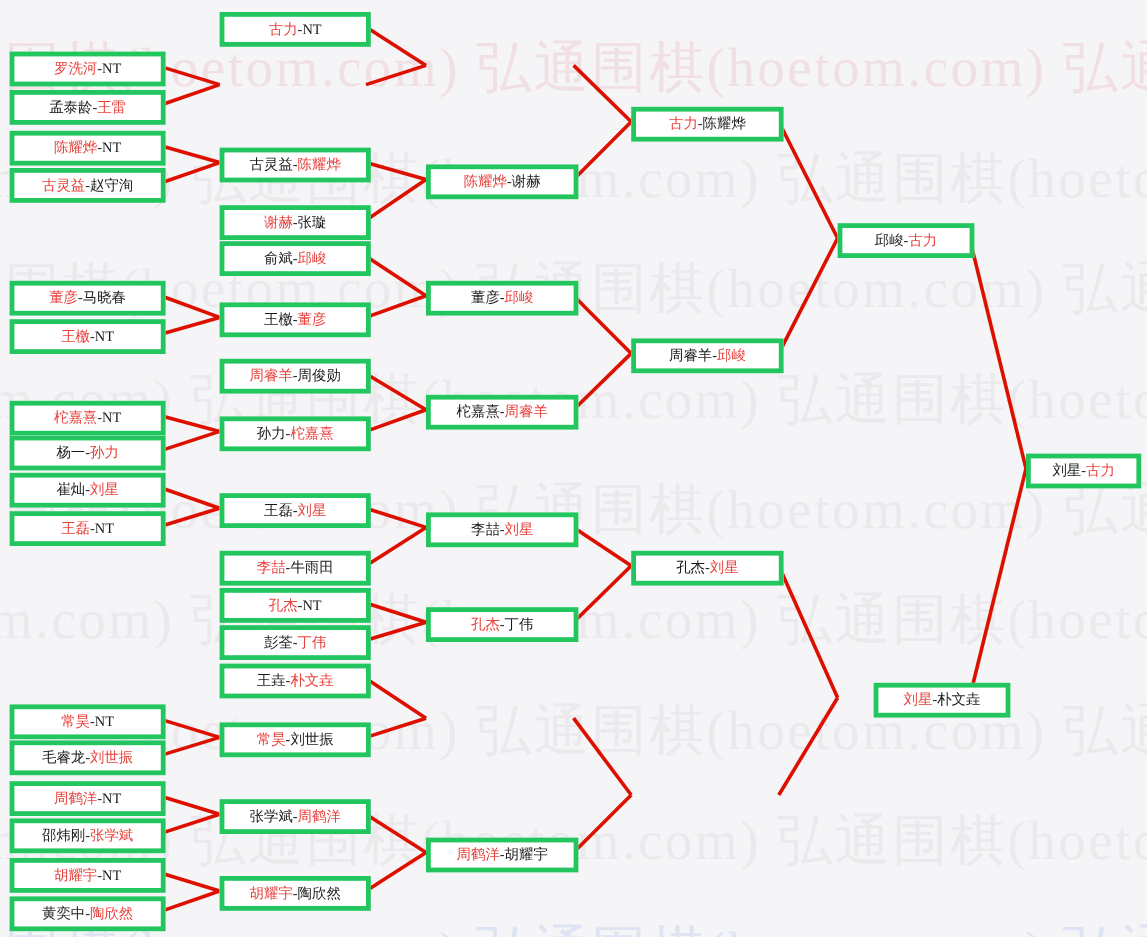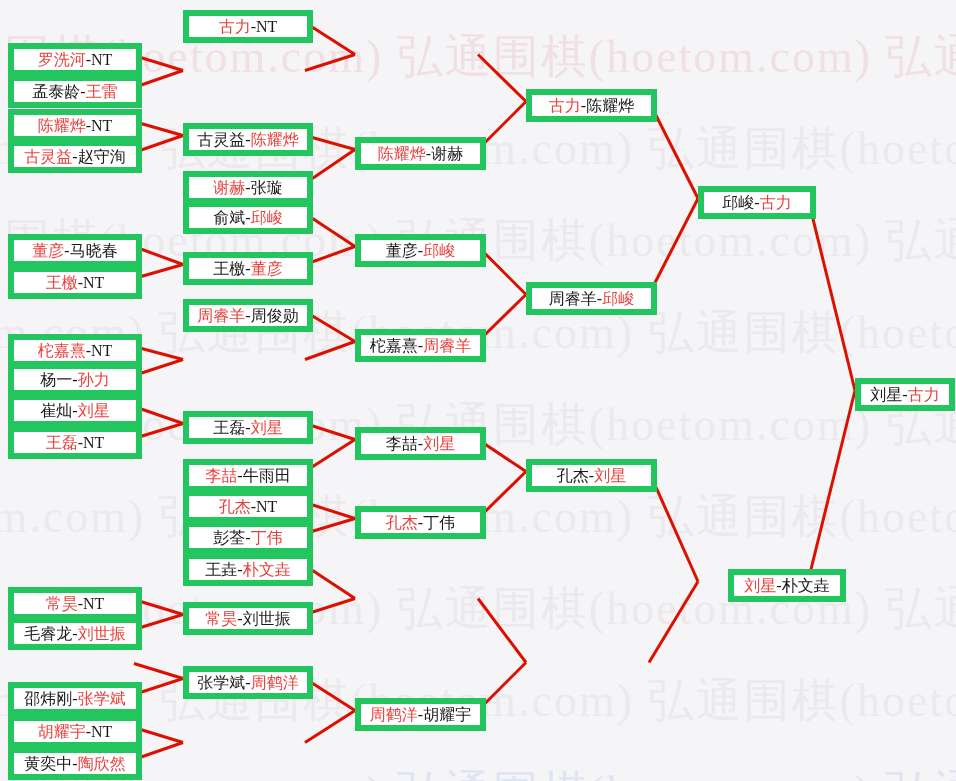--- a/index.html
+++ b/index.html
@@ -4,22 +4,22 @@
 <style>
   html,body{margin:0;padding:0;}
   body{background:#f5f4f6;font-family:"Liberation Serif","DejaVu Serif",serif;}
   #stage{position:relative;width:956px;height:781px;overflow:hidden;background:#f5f4f6;}
   #watermarks{position:absolute;inset:0;z-index:0;}
   .wm{position:absolute;font-size:46px;white-space:nowrap;letter-spacing:2px;
       font-family:"Liberation Serif",serif;user-select:none;}
   #wires{position:absolute;left:0;top:0;width:956px;height:781px;z-index:1;}
   #wires line{stroke:var(--line,#dd1000);stroke-width:3;}
   .m{position:absolute;z-index:2;height:21px;background:#ffffff;
-     border:6px solid #22c55e;text-align:center;line-height:21px;
-     font-size:16px;color:#1a1a1a;white-space:nowrap;overflow:hidden;}
+     border:4px solid #22c55e;text-align:center;line-height:21px;
+     font-size:12px;color:#1a1a1a;white-space:nowrap;overflow:hidden;}
   .m .win{color:var(--win,#e8413c);}
   .m .s{color:#1a1a1a;}
 </style>
 </head>
 <body>
 
 <div id="stage">
   <div id="watermarks">
       <div class="wm" style="top: 26px; left: -92px; color: rgb(241, 224, 227);">弘通围棋(hoetom.com)  弘通围棋(hoetom.com)  弘通围棋(hoetom.com)</div>
       <div class="wm" style="top: 118px; left: -330px; color: rgb(235, 233, 236);">弘通围棋(hoetom.com)  弘通围棋(hoetom.com)  弘通围棋(hoetom.com)</div>
@@ -85,37 +85,40 @@
   <div class="m" id="r1-1" style="left:8px;top:75px;width:122px"><span class="p">孟泰龄</span><span class="s">-</span><span class="p win">王雷</span></div>
   <div class="m" id="r1-3" style="left:8px;top:140px;width:122px"><span class="p win">古灵益</span><span class="s">-</span><span class="p">赵守洵</span></div>
   <div class="m" id="r1-4" style="left:8px;top:234px;width:122px"><span class="p win">董彦</span><span class="s">-</span><span class="p">马晓春</span></div>
   <div class="m" id="r1-5" style="left:8px;top:266px;width:122px"><span class="p win">王檄</span><span class="s">-</span><span class="p">NT</span></div>
   <div class="m" id="r1-6" style="left:8px;top:334px;width:122px"><span class="p win">柁嘉熹</span><span class="s">-</span><span class="p">NT</span></div>
   <div class="m" id="r1-7" style="left:8px;top:363px;width:122px"><span class="p">杨一</span><span class="s">-</span><span class="p win">孙力</span></div>
   <div class="m" id="r1-8" style="left:8px;top:394px;width:122px"><span class="p">崔灿</span><span class="s">-</span><span class="p win">刘星</span></div>
   <div class="m" id="r1-9" style="left:8px;top:426px;width:122px"><span class="p win">王磊</span><span class="s">-</span><span class="p">NT</span></div>
   <div class="m" id="r1-10" style="left:8px;top:587px;width:122px"><span class="p win">常昊</span><span class="s">-</span><span class="p">NT</span></div>
   <div class="m" id="r1-11" style="left:8px;top:617px;width:122px"><span class="p">毛睿龙</span><span class="s">-</span><span class="p win">刘世振</span></div>
+  <div class="m" id="r1-12" style="left:8px;top:651px;width:122px"><span class="p win">周鹤洋</span><span class="s">-</span><span class="p">NT</span></div>
   <div class="m" id="r1-13" style="left:8px;top:682px;width:122px"><span class="p">邵炜刚</span><span class="s">-</span><span class="p win">张学斌</span></div>
   <div class="m" id="r1-14" style="left:8px;top:715px;width:122px"><span class="p win">胡耀宇</span><span class="s">-</span><span class="p">NT</span></div>
   <div class="m" id="r1-15" style="left:8px;top:747px;width:122px"><span class="p">黄奕中</span><span class="s">-</span><span class="p win">陶欣然</span></div>
 
   <div class="m" id="r2-0" style="left:183px;top:10px;width:118px"><span class="p win">古力</span><span class="s">-</span><span class="p">NT</span></div>
   <div class="m" id="r2-2" style="left:183px;top:123px;width:118px"><span class="p">古灵益</span><span class="s">-</span><span class="p win">陈耀烨</span></div>
   <div class="m" id="r2-3" style="left:183px;top:171px;width:118px"><span class="p win">谢赫</span><span class="s">-</span><span class="p">张璇</span></div>
   <div class="m" id="r2-4" style="left:183px;top:201px;width:118px"><span class="p">俞斌</span><span class="s">-</span><span class="p win">邱峻</span></div>
   <div class="m" id="r2-5" style="left:183px;top:252px;width:118px"><span class="p">王檄</span><span class="s">-</span><span class="p win">董彦</span></div>
   <div class="m" id="r2-6" style="left:183px;top:299px;width:118px"><span class="p win">周睿羊</span><span class="s">-</span><span class="p">周俊勋</span></div>
+  <div class="m" id="r2-7" style="left:183px;top:347px;width:118px"><span class="p">孙力</span><span class="s">-</span><span class="p win">柁嘉熹</span></div>
   <div class="m" id="r2-8" style="left:183px;top:411px;width:118px"><span class="p">王磊</span><span class="s">-</span><span class="p win">刘星</span></div>
   <div class="m" id="r2-9" style="left:183px;top:459px;width:118px"><span class="p win">李喆</span><span class="s">-</span><span class="p">牛雨田</span></div>
   <div class="m" id="r2-10" style="left:183px;top:490px;width:118px"><span class="p win">孔杰</span><span class="s">-</span><span class="p">NT</span></div>
   <div class="m" id="r2-11" style="left:183px;top:521px;width:118px"><span class="p">彭荃</span><span class="s">-</span><span class="p win">丁伟</span></div>
   <div class="m" id="r2-12" style="left:183px;top:553px;width:118px"><span class="p">王垚</span><span class="s">-</span><span class="p win">朴文垚</span></div>
   <div class="m" id="r2-13" style="left:183px;top:602px;width:118px"><span class="p win">常昊</span><span class="s">-</span><span class="p">刘世振</span></div>
   <div class="m" id="r2-14" style="left:183px;top:666px;width:118px"><span class="p">张学斌</span><span class="s">-</span><span class="p win">周鹤洋</span></div>
+  <div class="m" id="r2-15" style="left:183px;top:730px;width:118px"><span class="p win">胡耀宇</span><span class="s">-</span><span class="p">陶欣然</span></div>
 
   <div class="m" id="r3-1" style="left:355px;top:137px;width:119px"><span class="p win">陈耀烨</span><span class="s">-</span><span class="p">谢赫</span></div>
   <div class="m" id="r3-2" style="left:355px;top:234px;width:119px"><span class="p">董彦</span><span class="s">-</span><span class="p win">邱峻</span></div>
   <div class="m" id="r3-3" style="left:355px;top:329px;width:119px"><span class="p">柁嘉熹</span><span class="s">-</span><span class="p win">周睿羊</span></div>
   <div class="m" id="r3-4" style="left:355px;top:427px;width:119px"><span class="p">李喆</span><span class="s">-</span><span class="p win">刘星</span></div>
   <div class="m" id="r3-5" style="left:355px;top:506px;width:119px"><span class="p win">孔杰</span><span class="s">-</span><span class="p">丁伟</span></div>
   <div class="m" id="r3-7" style="left:355px;top:698px;width:119px"><span class="p win">周鹤洋</span><span class="s">-</span><span class="p">胡耀宇</span></div>
 
   <div class="m" id="r4-0" style="left:526px;top:89px;width:119px"><span class="p win">古力</span><span class="s">-</span><span class="p">陈耀烨</span></div>
   <div class="m" id="r4-1" style="left:526px;top:282px;width:119px"><span class="p">周睿羊</span><span class="s">-</span><span class="p win">邱峻</span></div>

